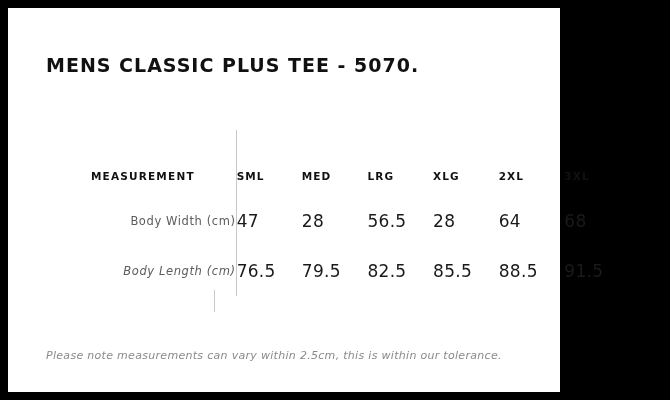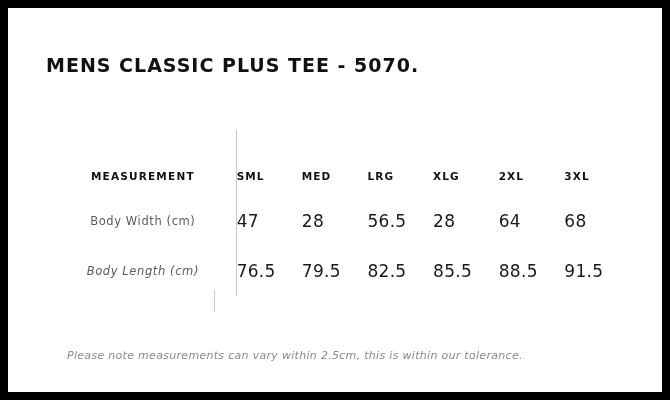--- a/index.html
+++ b/index.html
@@ -10,21 +10,21 @@
   body {
     width: 670px;
     height: 400px;
     font-family: "DejaVu Sans", sans-serif;
     overflow: hidden;
   }
   #page {
     position: absolute;
     left: 8px;
     top: 8px;
-    width: 654px;
+    width: 552px;
     height: 384px;
     background: #ffffff;
     box-sizing: border-box;
   }
   #title {
     position: absolute;
     left: 38px;
     top: 46px;
     font-size: 19px;
     font-weight: bold;
@@ -61,21 +61,21 @@
     letter-spacing: 1.2px;
   }
   tbody td {
     font-size: 17px;
     color: #1a1a1a;
     text-align: left;
     padding: 15px 0;
     letter-spacing: 0.3px;
   }
   tbody td.row-label {
-    text-align: center;
+    text-align: right;
     padding-left: 10px;
     color: #5c5c5c;
     font-size: 11.5px;
     letter-spacing: 0.6px;
   }
   
   thead th.label-head,
   tbody td.row-label {
     border-right: 1px solid #c9c9c9;
   }
@@ -85,21 +85,20 @@
   }
   #note {
     position: absolute;
     left: 38px;
     top: 341px;
     font-size: 11px;
     font-style: italic;
     color: #8a8a8a;
     letter-spacing: 0.3px;
     white-space: nowrap;
-    margin-left: 21px;
   }
   .tail-line {
     position: absolute;
     left: 206px;
     top: 282px;
     width: 1px;
     height: 22px;
     background: #c9c9c9;
   }
 </style>

